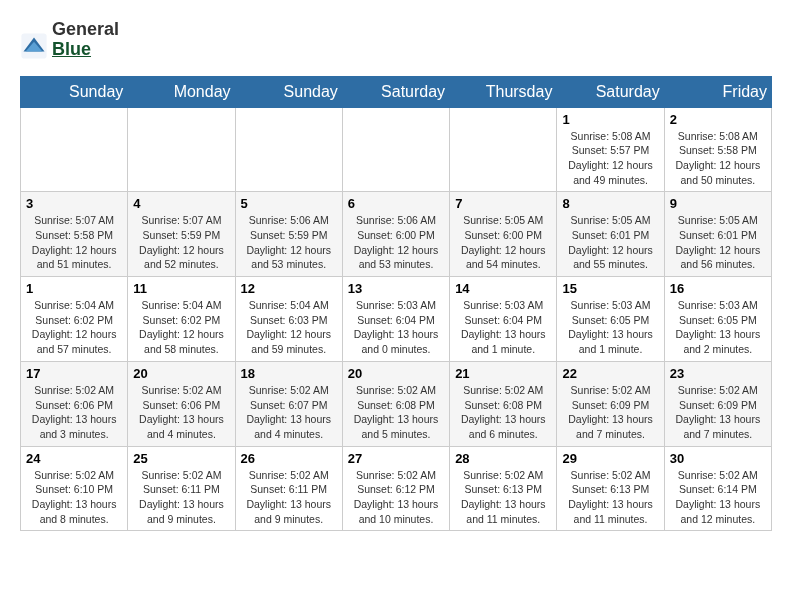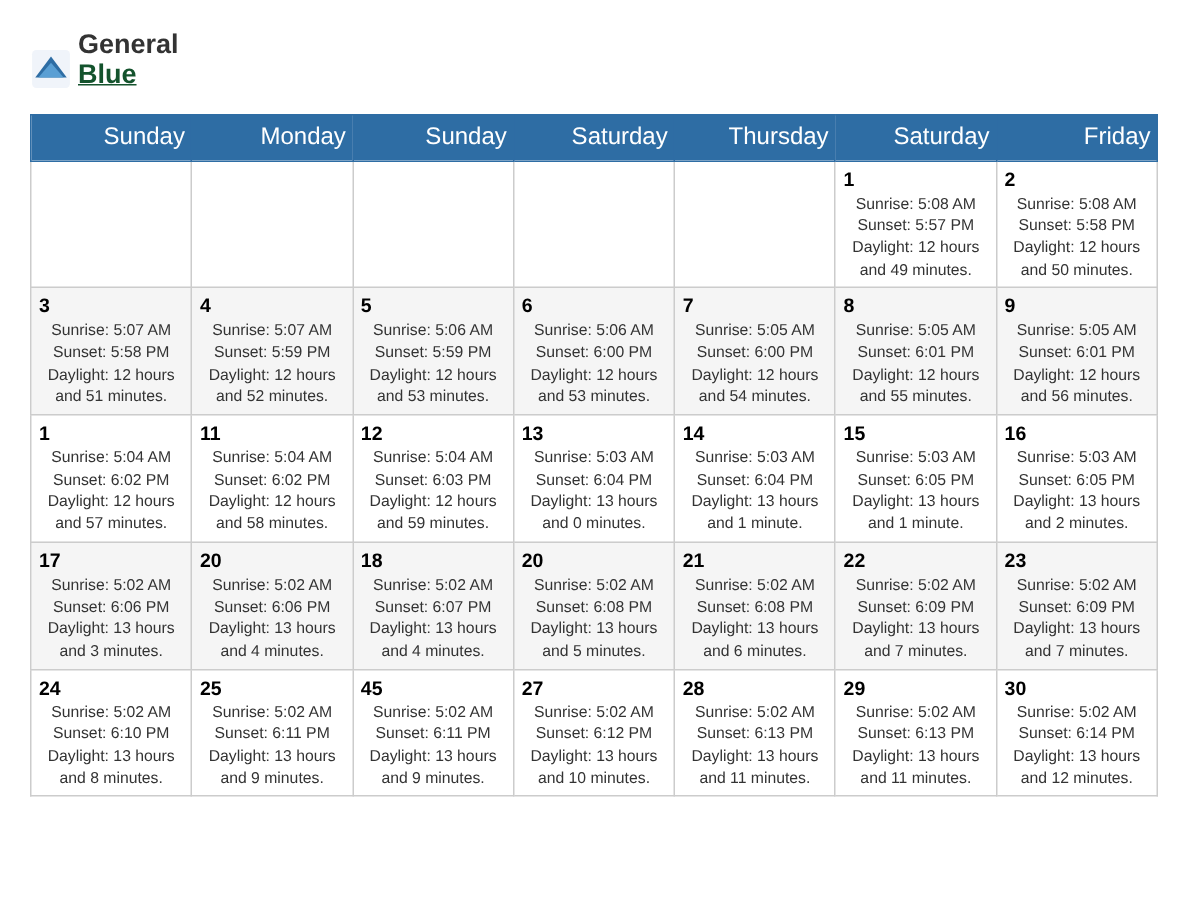--- a/index.html
+++ b/index.html
@@ -299,21 +299,21 @@
 and 8 minutes.</div>
         </td>
         <td>
           <span class="day-number">25</span>
           <div class="day-info" style="white-space: pre-line;">Sunrise: 5:02 AM
 Sunset: 6:11 PM
 Daylight: 13 hours
 and 9 minutes.</div>
         </td>
         <td>
-          <span class="day-number">45</span>
+          <span class="day-number">26</span>
           <div class="day-info" style="white-space: pre-line;">Sunrise: 5:02 AM
 Sunset: 6:11 PM
 Daylight: 13 hours
 and 9 minutes.</div>
         </td>
         <td>
           <span class="day-number">27</span>
           <div class="day-info" style="white-space: pre-line;">Sunrise: 5:02 AM
 Sunset: 6:12 PM
 Daylight: 13 hours

